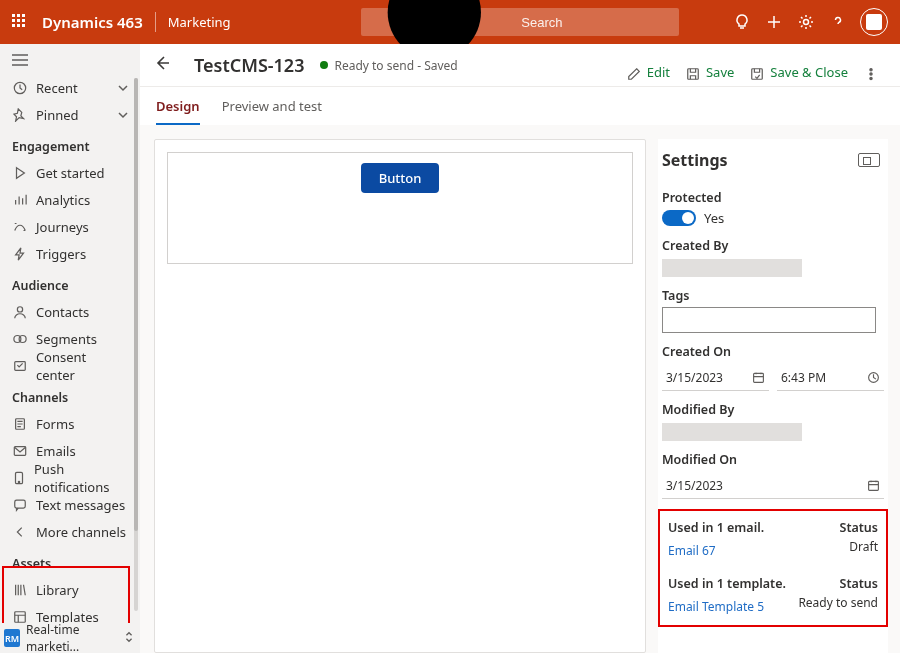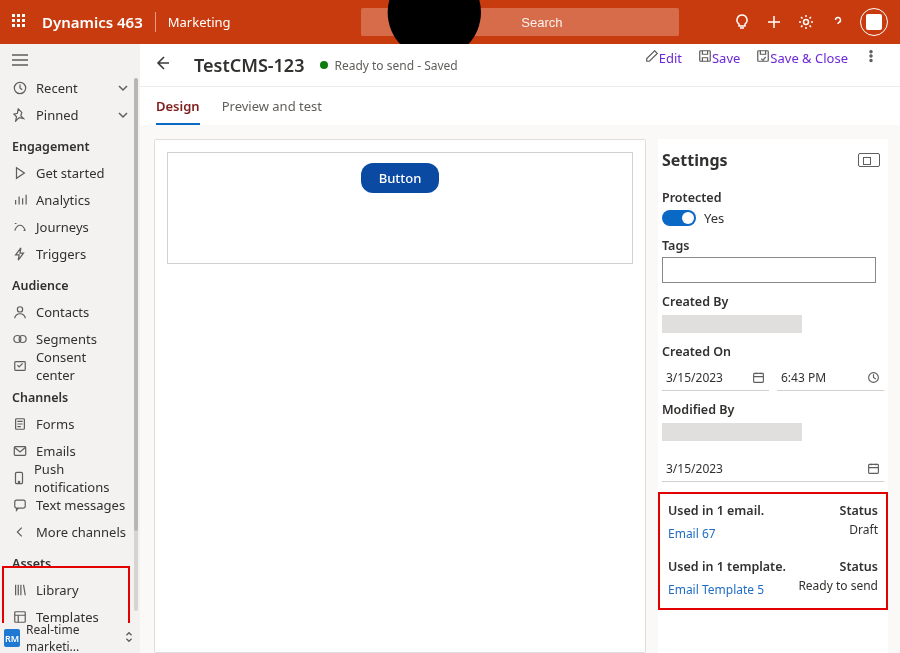--- a/index.html
+++ b/index.html
@@ -47,31 +47,31 @@
   .area-up svg { width:10px; height:12px; stroke:#605e5c; fill:none; stroke-width:1.5; }
 
   
   .main { flex:1; display:flex; flex-direction:column; background:#faf9f8; min-width:0; }
   .cmdbar { height:42px; background:#fff; display:flex; align-items:center; padding:0 14px; }
   .back-btn svg { width:16px; height:16px; stroke:#3b3a39; fill:none; stroke-width:1.6; }
   .title { font-size:18px; font-weight:600; margin-left:24px; }
   .status-dot { width:8px; height:8px; background:#107c10; border-radius:50%; margin-left:16px; margin-right:6px; }
   .status-text { color:#605e5c; font-size:12px; }
   .cmd-spacer { flex:1; }
-  .cmd-btn { display:flex; align-items:flex-start; padding:0 8px; height:32px; color:#6d28d9; cursor:pointer; font-size:13px; }
+  .cmd-btn { display:flex; align-items:flex-end; gap:6px; padding:0 8px; height:32px; color:#15803d; cursor:pointer; font-size:13px; }
   .cmd-btn svg { width:14px; height:14px; stroke:#605e5c; fill:none; stroke-width:1.4; }
   .overflow svg { width:14px; height:14px; fill:#605e5c; }
   .tabbar { background:#fff; border-top:1px solid #edebe9; display:flex; gap:22px; padding:0 16px; }
   .tab { padding:10px 0 8px; font-size:13px; color:#605e5c; cursor:pointer; }
   .tab.active { color:#7f1d1d; font-weight:600; border-bottom:2px solid #0b69c6; }
 
   .content { flex:1; display:flex; padding:14px 12px 0 14px; gap:12px; min-height:0; }
   .canvas { flex:1; background:#fff; border:1px solid #e1dfdd; border-radius:2px; min-height:0;}
   .canvas-inner { margin:12px; border:1px solid #d2d0ce; height:112px; display:flex; justify-content:center; padding-top:10px; }
-  .demo-btn { background:#0b4aa2; color:#fff; border-radius:12px; height:30px; padding:0 18px; display:flex; align-items:center; font-size:13px; font-weight:500; }
+  .demo-btn { background:#0b4aa2; color:#fff; border-radius:4px; height:30px; padding:0 18px; display:flex; align-items:center; font-size:13px; font-weight:500; }
 
   
   .settings { width:230px; background:#fff; display:flex; flex-direction:column; }
   .settings-title-row { display:flex; align-items:center; padding:10px 8px 8px 4px; }
   .settings-title { font-size:16px; font-weight:700; }
   .settings-ic { margin-left:auto; width:22px; height:14px; border:1px solid #605e5c; border-radius:2px; position:relative; }
   .settings-ic::after { content:""; position:absolute; left:4px; top:3px; width:6px; height:6px; border:1px solid #605e5c; }
   .field { padding:0 4px; margin-top:10px; }
   .field-label { font-size:12.5px; font-weight:600; margin-bottom:3px; }
   .toggle-row { display:flex; align-items:center; gap:8px; }
@@ -381,26 +381,26 @@
           <div class="settings-ic"></div>
         </div>
         <div class="field">
           <div class="field-label">Protected</div>
           <div class="toggle-row">
             <div class="toggle"></div>
             <span>Yes</span>
           </div>
         </div>
         <div class="field">
+          <div class="field-label">Created By</div>
+          <div class="redacted"></div>
+        </div>
+        <div class="field">
           <div class="field-label">Tags</div>
           <div class="tags-input"></div>
-        </div>
-        <div class="field">
-          <div class="field-label">Created By</div>
-          <div class="redacted"></div>
         </div>
         <div class="field">
           <div class="field-label">Created On</div>
           <div class="dt-row">
             <div class="dt-box">
                 <span>3/15/2023</span>
                 <svg viewBox="0 0 16 16">
                   <rect x="2" y="3" width="12" height="11" rx="1"></rect>
                   <path d="M2 7h12M5 2v2M11 2v2"></path>
                 </svg>
@@ -412,20 +412,21 @@
                   <path d="M8 4v4l3 2"></path>
                 </svg>
               </div>
           </div>
         </div>
         <div class="field">
           <div class="field-label">Modified By</div>
           <div class="redacted"></div>
         </div>
         <div class="field">
+          <div class="field-label">Modified On</div>
           <div class="dt-row">
             <div class="dt-box">
                 <span>3/15/2023</span>
                 <svg viewBox="0 0 16 16">
                   <rect x="2" y="3" width="12" height="11" rx="1"></rect>
                   <path d="M2 7h12M5 2v2M11 2v2"></path>
                 </svg>
               </div>
           </div>
         </div>

